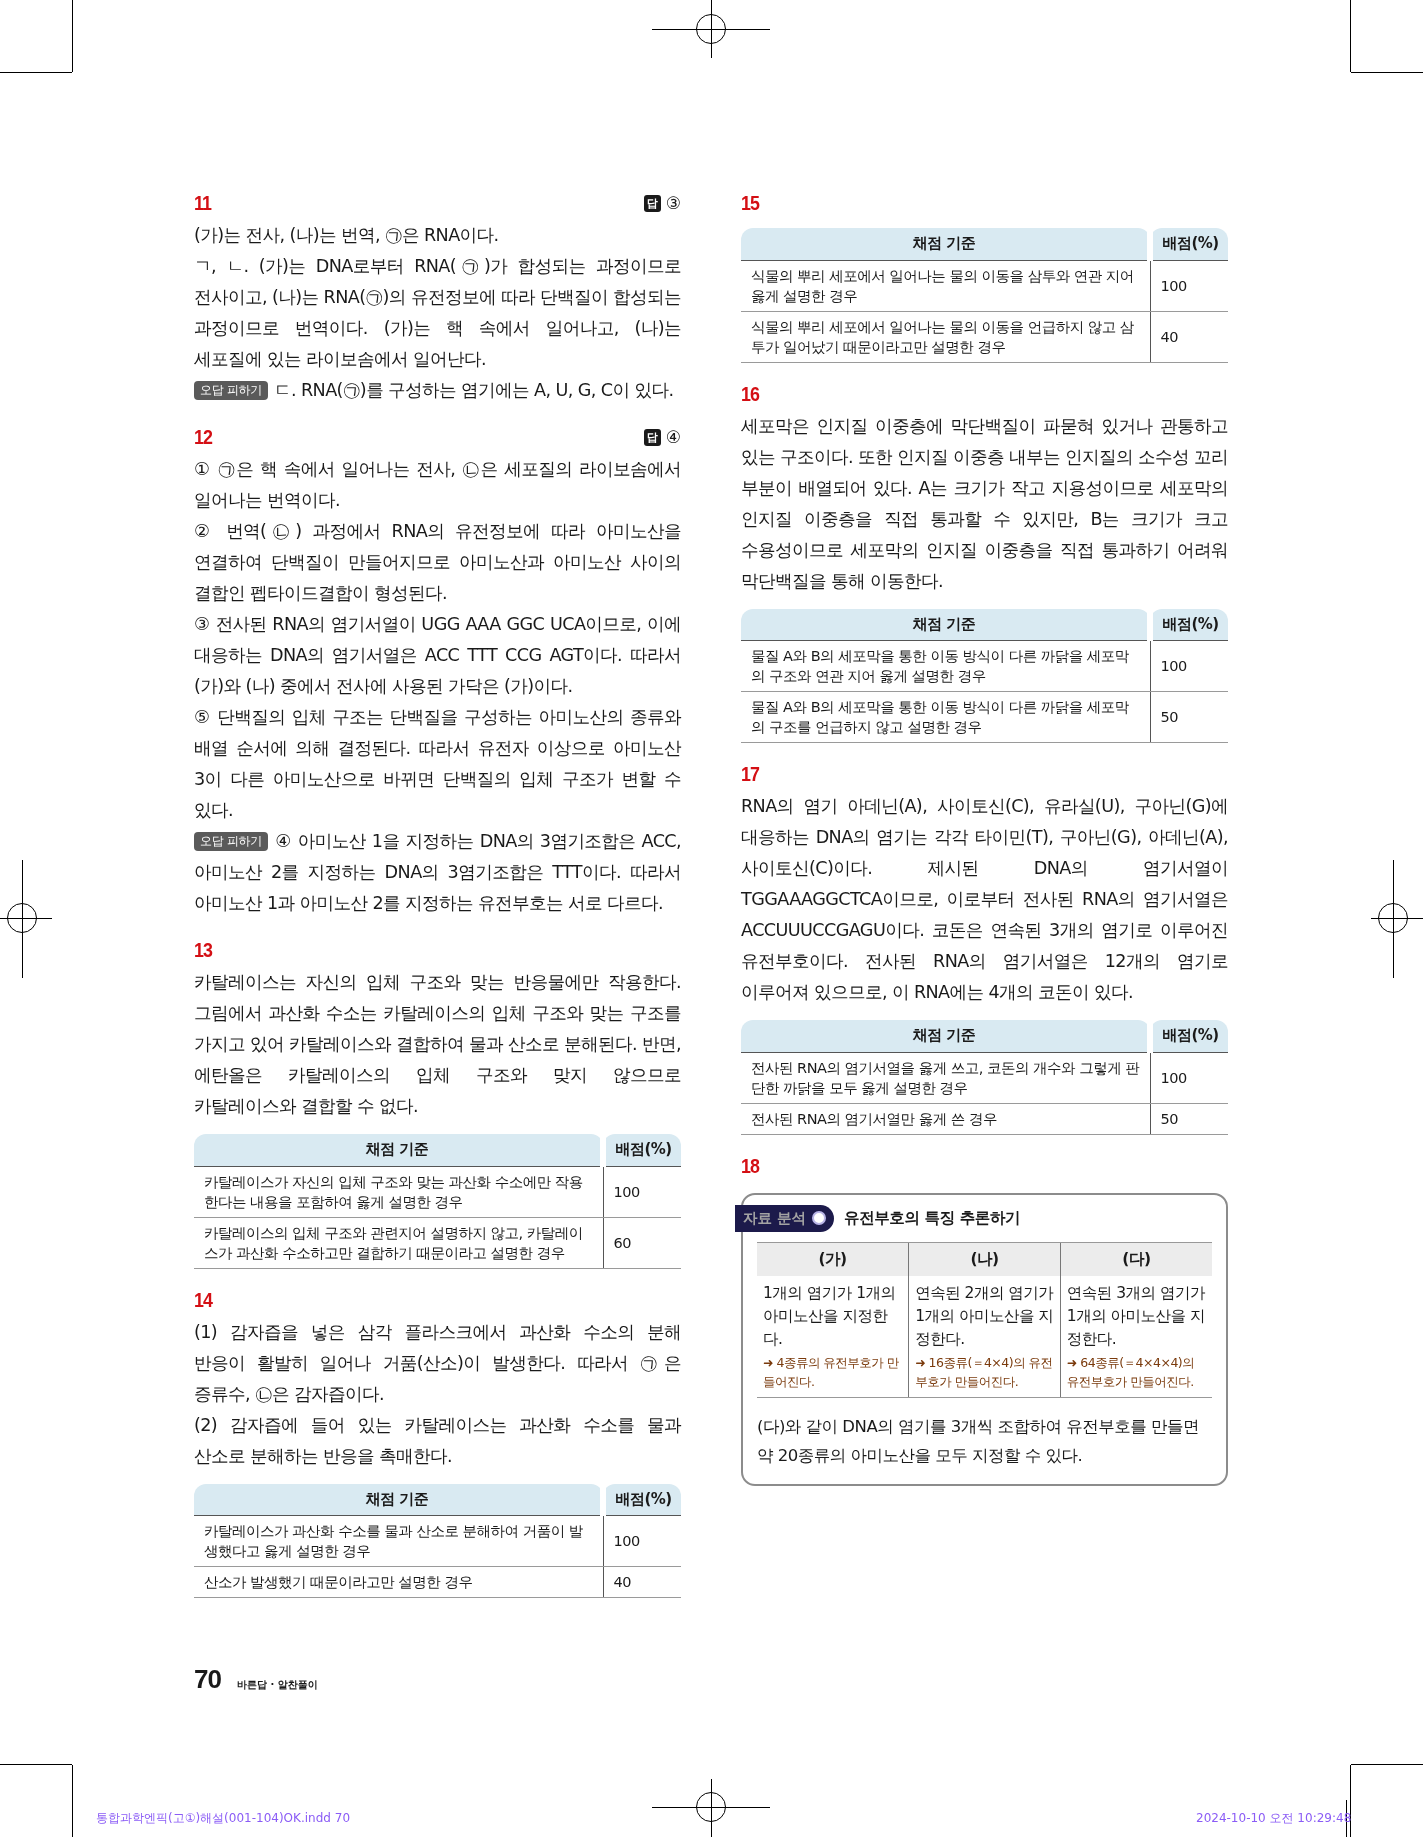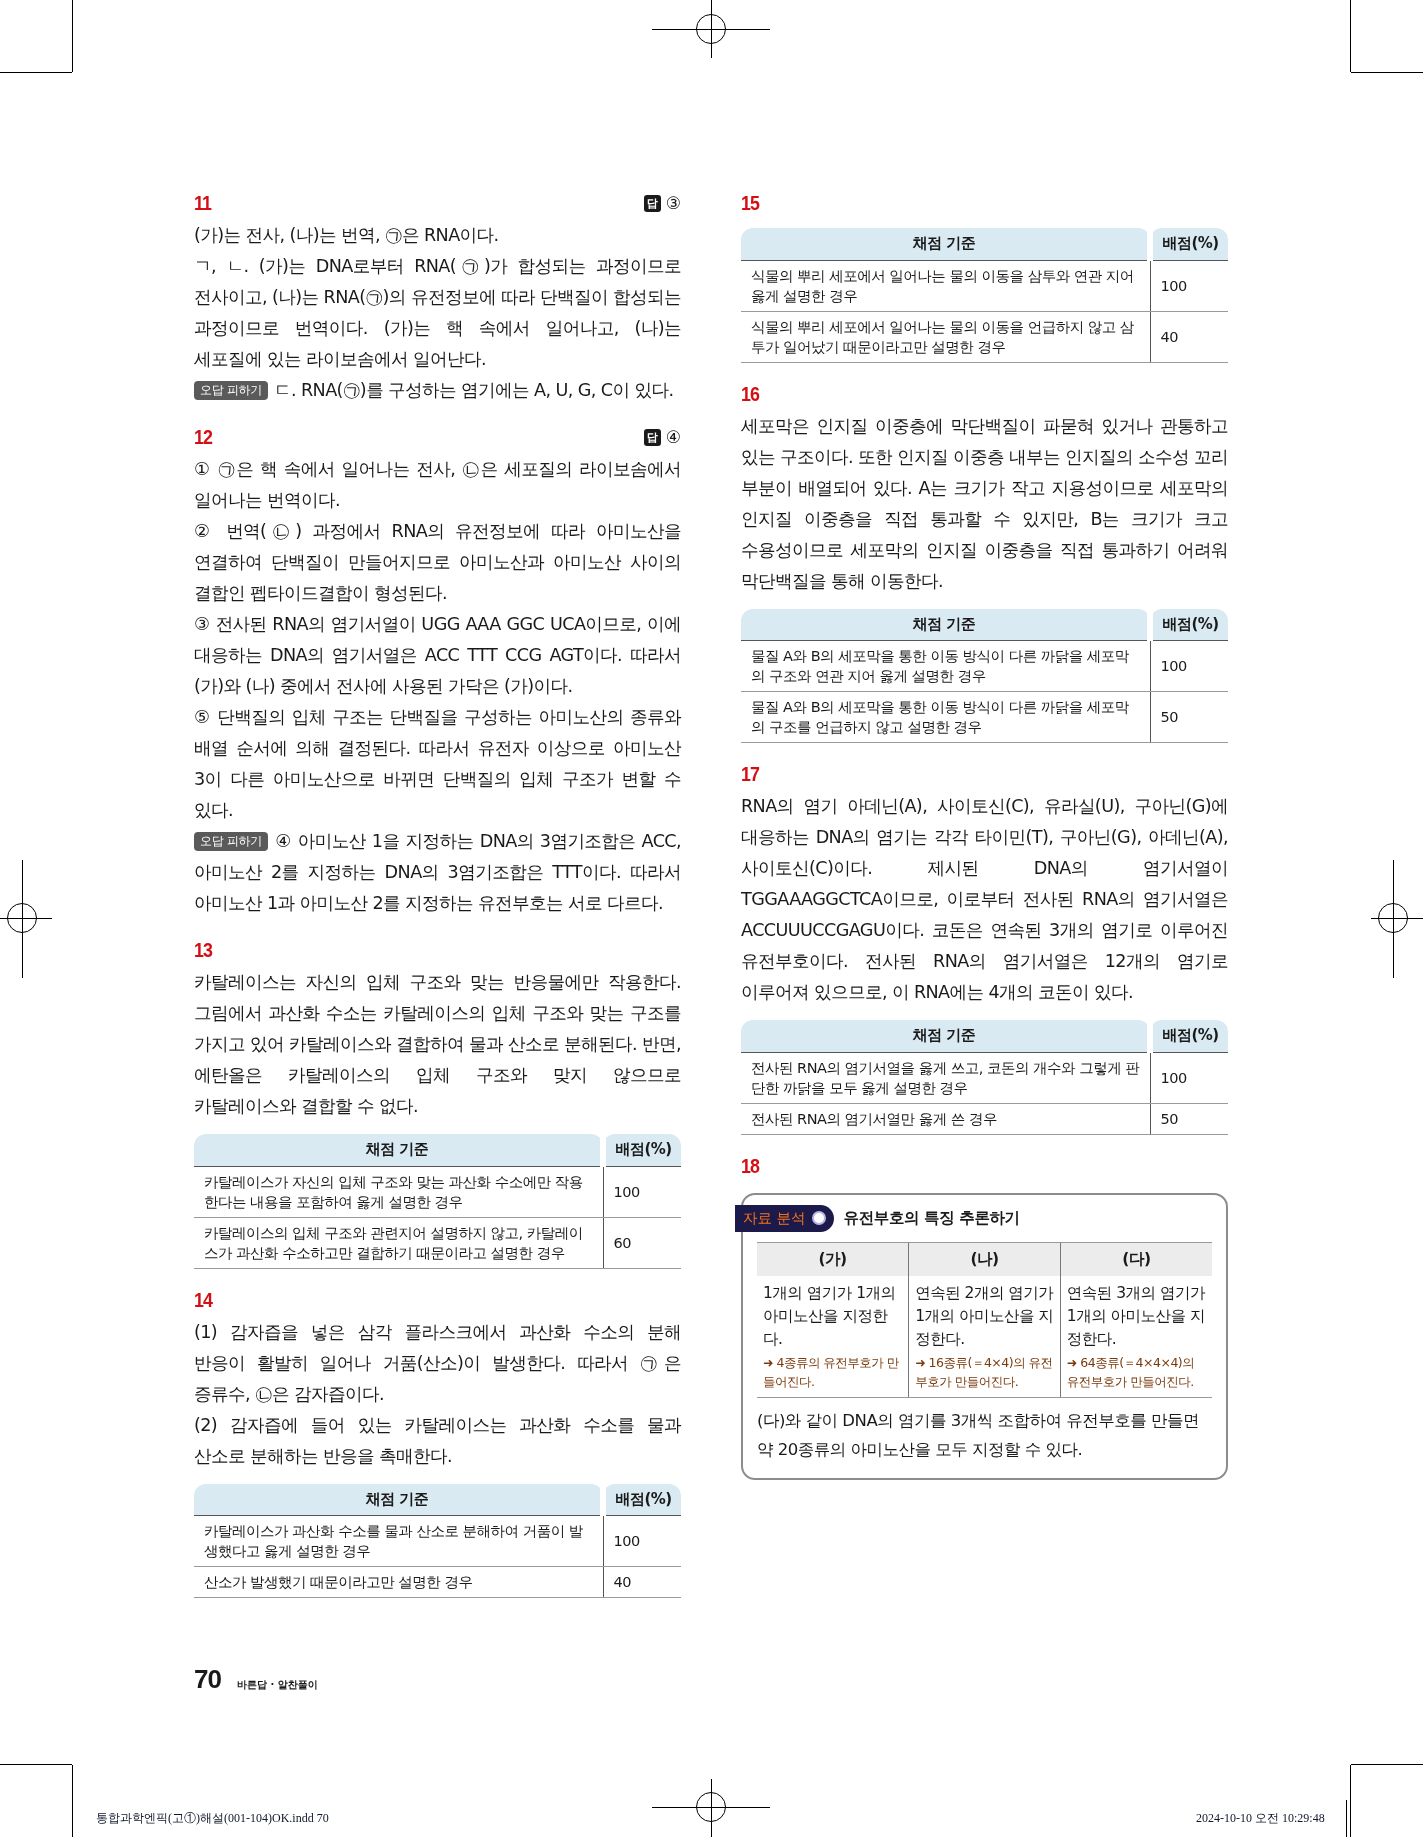--- a/index.html
+++ b/index.html
@@ -27,34 +27,34 @@
   table.score { width: 100%; border-collapse: collapse; margin-top: 12px; font-size: 14.5px; letter-spacing: -0.5px; }
   table.score th { background: #d9eaf2; font-weight: bold; height: 32px; font-size: 15px; }
   table.score th.crit { border-top-left-radius: 12px; border-top-right-radius: 12px; border-right: 6px solid #fff; }
   table.score th.pts { border-top-left-radius: 12px; border-top-right-radius: 12px; width: 78px; }
   table.score td { border-bottom: 1px solid #9a9a9a; padding: 5px 10px; line-height: 20px; }
   table.score tr:first-child td { border-top: 1.5px solid #555; }
   table.score td.pts { text-align: left; border-left: 1px solid #555; width: 78px; }
 
   .analysis-box { margin-top: 14px; border: 2px solid #8c8c8c; border-radius: 14px; padding: 10px 14px 14px 14px; position: relative; }
   .analysis-head { display: flex; align-items: center; gap: 10px; margin-left: -22px; margin-bottom: 10px; }
-  .analysis-tag { background: #1c1a4b; color: #f97316; font-weight: normal; font-size: 14.5px; padding: 4px 8px 4px 8px; border-radius: 0 14px 14px 0; display: flex; align-items: center; gap: 6px; }
+  .analysis-tag { background: #1c1a4b; color: #a3a3a3; font-weight: bold; font-size: 14.5px; padding: 4px 8px 4px 8px; border-radius: 0 14px 14px 0; display: flex; align-items: center; gap: 6px; }
   .lens { width: 14px; height: 14px; border-radius: 50%; background: #fff; border: 2px solid #b8b4e6; display: inline-block; }
   .analysis-title { font-weight: bold; font-size: 15.5px; letter-spacing: -0.4px; text-align: center; }
   table.codes { width: 100%; border-collapse: collapse; font-size: 15.5px; letter-spacing: -0.5px; }
   table.codes th { background: #ececec; height: 34px; border-top: 1.5px solid #999; font-weight: bold; }
   table.codes th + th, table.codes td + td { border-left: 1px solid #777; }
   table.codes td { vertical-align: middle; padding: 6px 6px; line-height: 23px; border-bottom: 1.5px solid #999; width: 33.3%; }
   .code-note { color: #7a3a0c; font-size: 12.5px; line-height: 19px; display: block; margin-top: 2px; }
-  .analysis-summary { font-size: 16.5px; line-height: 29px; letter-spacing: -0.5px; margin-top: 8px; }
+  .analysis-summary { font-size: 16.5px; line-height: 29px; letter-spacing: -0.5px; margin-top: 14px; }
 
   .footer-page { position: absolute; left: 194px; top: 1664px; display: flex; align-items: baseline; gap: 16px; }
   .page-num { font-family: "Liberation Sans", sans-serif; font-weight: bold; font-size: 26px; letter-spacing: -1px; }
   .page-title { font-size: 10px; font-weight: bold; }
-  .slug { position: absolute; top: 1810px; font-size: 12px; color: #0f172a; font-family: Liberation Serif, serif; }
+  .slug { position: absolute; top: 1810px; font-size: 12px; color: #8b5cf6; }
 </style>
 </head>
 <body>
 
 <div class="mark" style="left:72px;top:0;width:1px;height:72px;"></div>
 <div class="mark" style="left:0;top:72px;width:72px;height:1px;"></div>
 <div class="mark" style="left:1350px;top:0;width:1px;height:72px;"></div>
 <div class="mark" style="left:1351px;top:72px;width:72px;height:1px;"></div>
 <div class="mark" style="left:72px;top:1765px;width:1px;height:72px;"></div>
 <div class="mark" style="left:0;top:1764px;width:72px;height:1px;"></div>

